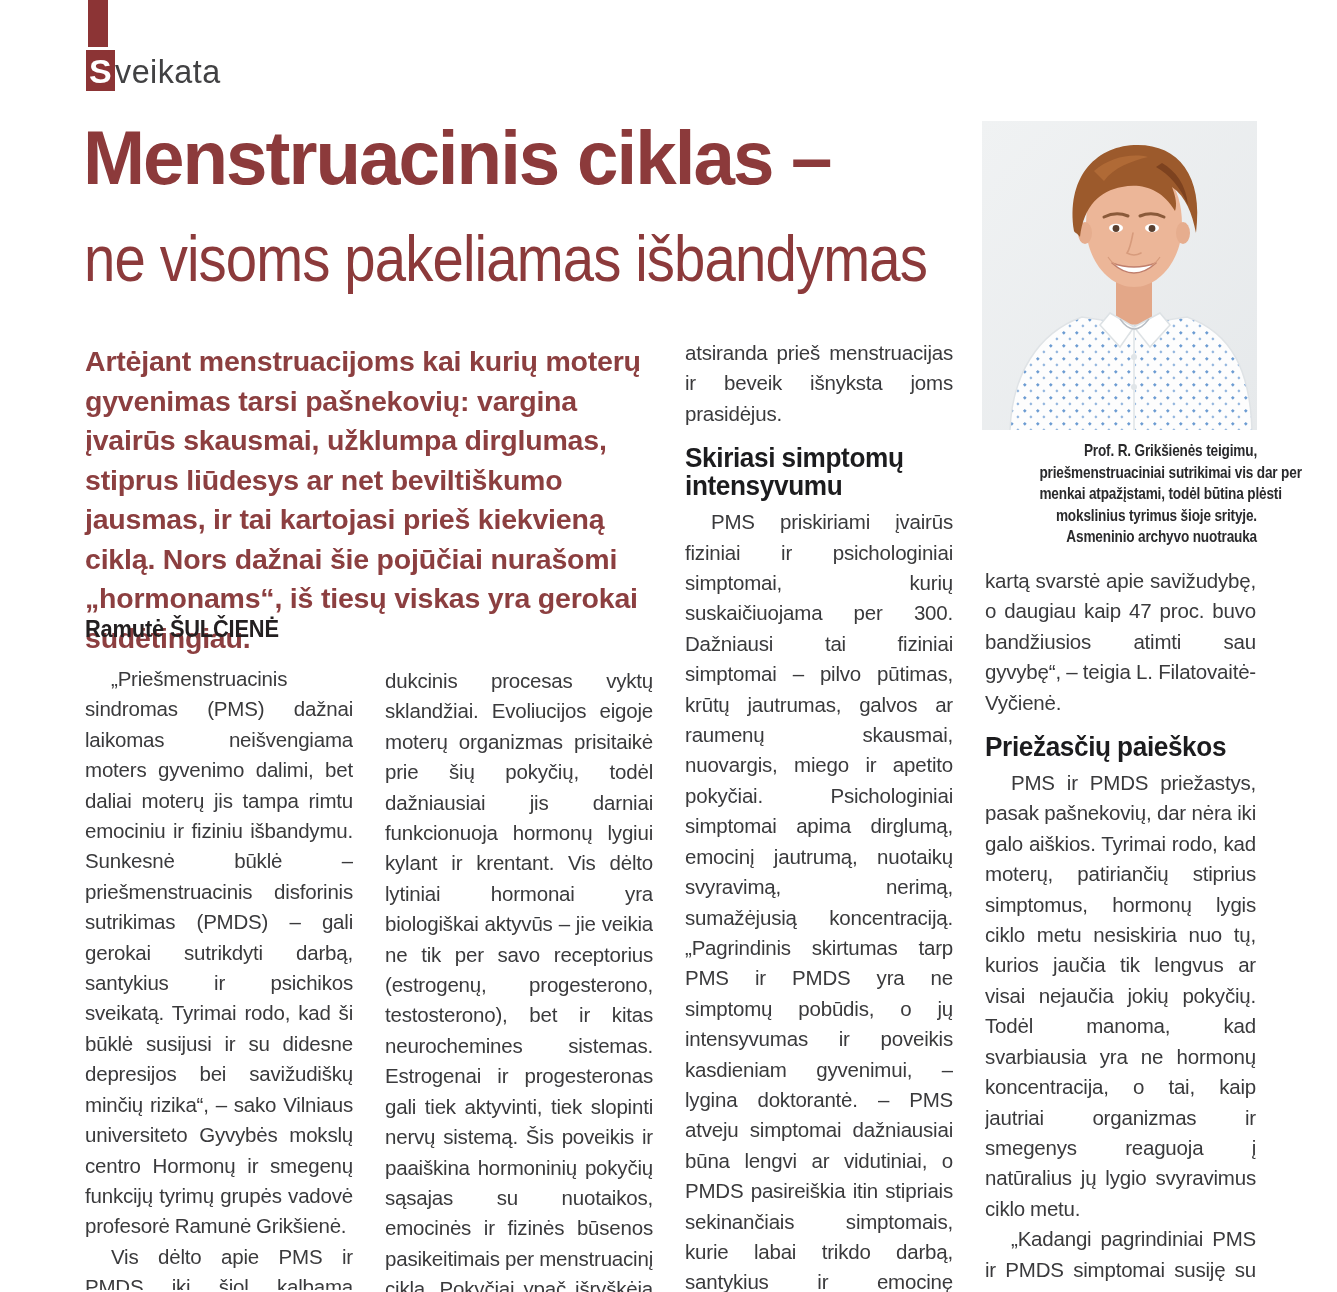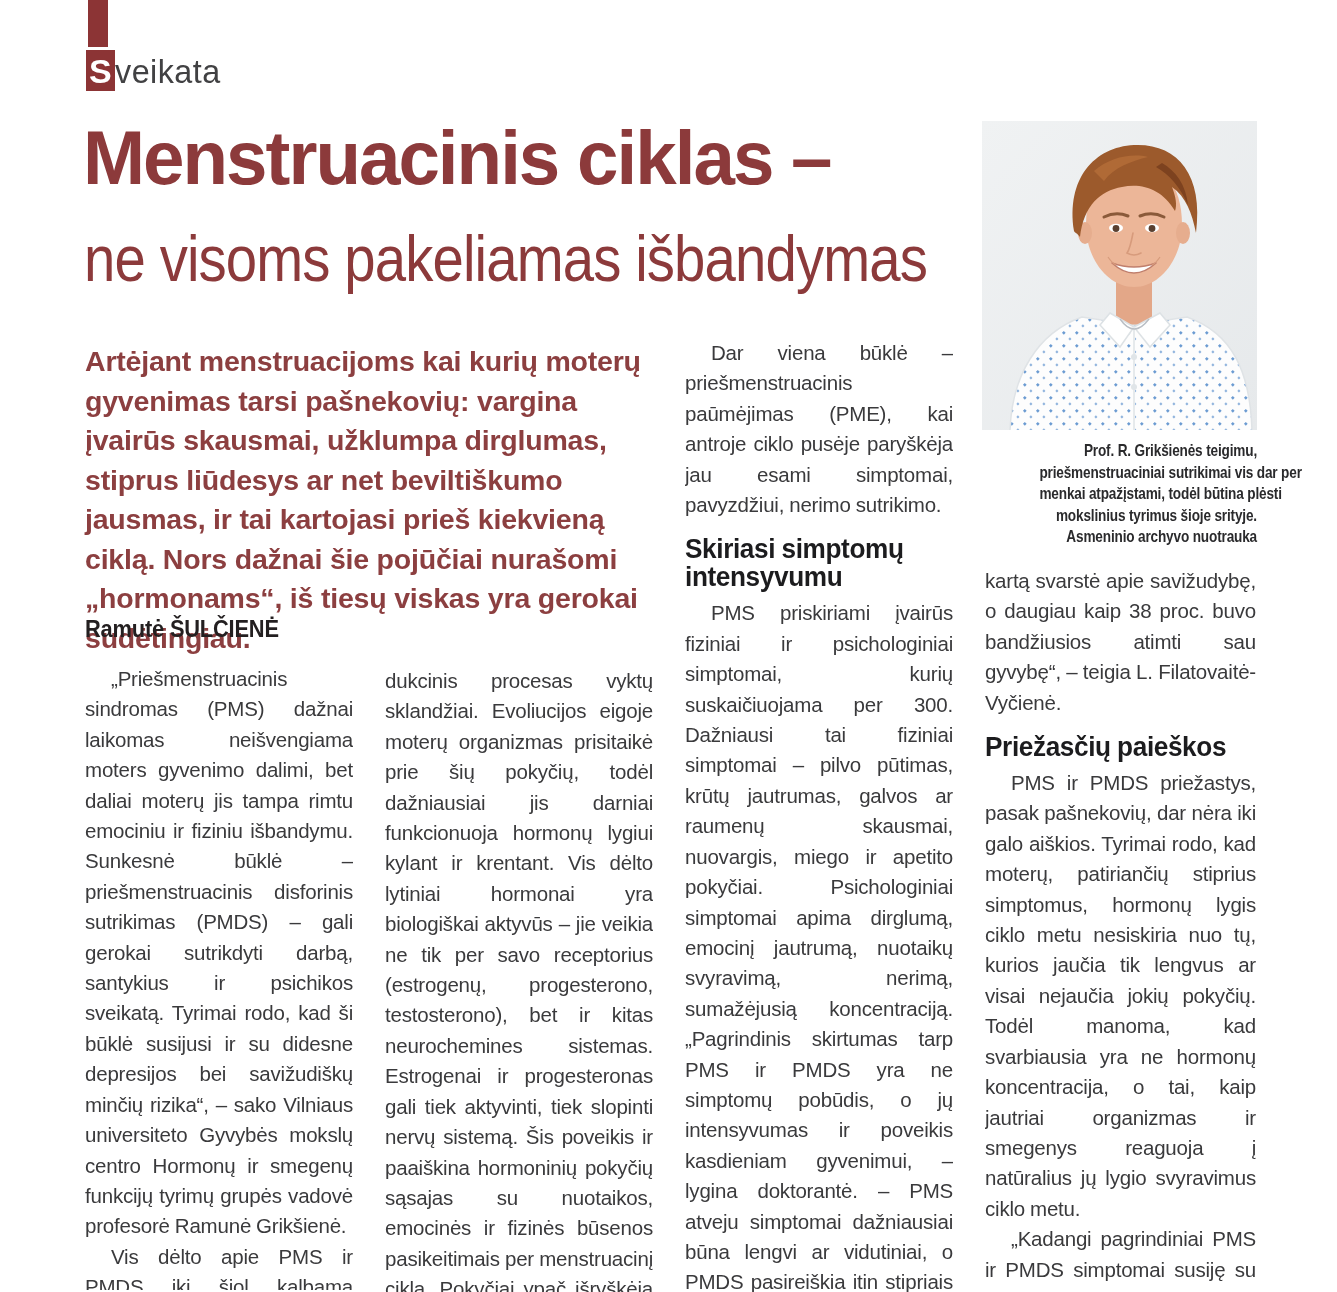--- a/index.html
+++ b/index.html
@@ -153,26 +153,26 @@
     <p class="para indent">„Priešmenstruacinis sindromas (PMS) dažnai laikomas neišvengiama moters gyvenimo dalimi, bet daliai moterų jis tampa rimtu emociniu ir fiziniu išbandymu. Sunkesnė būklė – priešmenstruacinis disforinis sutrikimas (PMDS) – gali gerokai sutrikdyti darbą, santykius ir psichikos sveikatą. Tyrimai rodo, kad ši būklė susijusi ir su didesne depresijos bei savižudiškų minčių rizika“, – sako Vilniaus universiteto Gyvybės mokslų centro Hormonų ir smegenų funkcijų tyrimų grupės vadovė profesorė Ramunė Grikšienė.</p>
     <p class="para indent">Vis dėlto apie PMS ir PMDS iki šiol kalbama fragmentiškai. Lietuvoje šie sutrikimai dar neturi aiškiai apibrėžtos diagnostikos praktikos, todėl didžioji dalis moterų susiduria su sunkumais ieškodamos tinkamos pagalbos. Šia spraga siekia užpildyti profe-</p>
   </div>
 
   <div class="abs col col-2">
     <p class="para">dukcinis procesas vyktų sklandžiai. Evoliucijos eigoje moterų organizmas prisitaikė prie šių pokyčių, todėl dažniausiai jis darniai funkcionuoja hormonų lygiui kylant ir krentant. Vis dėlto lytiniai hormonai yra biologiškai aktyvūs – jie veikia ne tik per savo receptorius (estrogenų, progesterono, testosterono), bet ir kitas neurochemines sistemas. Estrogenai ir progesteronas gali tiek aktyvinti, tiek slopinti nervų sistemą. Šis poveikis ir paaiškina hormoninių pokyčių sąsajas su nuotaikos, emocinės ir fizinės būsenos pasikeitimais per menstruacinį ciklą. Pokyčiai ypač išryškėja antroje ciklo dalyje, kai estrogeno ir progesterono lygis pakyla ir prieš pat menstruacijas gana greit leidžiasi žemyn“, – aiškina prof. R. Grikšienė.</p>
 
   </div>
 
   <div class="abs col col-3">
-    <p class="para indent">Dar viena būklė – priešmenstruacinis paūmėjimas (PME), kai antroje ciklo pusėje paryškėja jau esami simptomai, pavyzdžiui, nerimo sutrikimo.</p>
+    <p class="para">atsiranda prieš menstruacijas ir beveik išnyksta joms prasidėjus.</p>
     <h2>Skiriasi simptomų intensyvumu</h2>
     <p class="para indent">PMS priskiriami įvairūs fiziniai ir psichologiniai simptomai, kurių suskaičiuojama per 300. Dažniausi tai fiziniai simptomai – pilvo pūtimas, krūtų jautrumas, galvos ar raumenų skausmai, nuovargis, miego ir apetito pokyčiai. Psichologiniai simptomai apima dirglumą, emocinį jautrumą, nuotaikų svyravimą, nerimą, sumažėjusią koncentraciją. „Pagrindinis skirtumas tarp PMS ir PMDS yra ne simptomų pobūdis, o jų intensyvumas ir poveikis kasdieniam gyvenimui, – lygina doktorantė. – PMS atveju simptomai dažniausiai būna lengvi ar vidutiniai, o PMDS pasireiškia itin stipriais sekinančiais simptomais, kurie labai trikdo darbą, santykius ir emocinę savijautą.“</p>
 
   </div>
 
   <div class="abs col col-4">
-    <p class="para">kartą svarstė apie savižudybę, o daugiau kaip 38 proc. buvo bandžiusios atimti sau gyvybę“, – teigia L. Filatovaitė-Vyčienė.</p>
+    <p class="para">kartą svarstė apie savižudybę, o daugiau kaip 47 proc. buvo bandžiusios atimti sau gyvybę“, – teigia L. Filatovaitė-Vyčienė.</p>
     <h2>Priežasčių paieškos</h2>
     <p class="para indent">PMS ir PMDS priežastys, pasak pašnekovių, dar nėra iki galo aiškios. Tyrimai rodo, kad moterų, patiriančių stiprius simptomus, hormonų lygis ciklo metu nesiskiria nuo tų, kurios jaučia tik lengvus ar visai nejaučia jokių pokyčių. Todėl manoma, kad svarbiausia yra ne hormonų koncentracija, o tai, kaip jautriai organizmas ir smegenys reaguoja į natūralius jų lygio svyravimus ciklo metu.</p>
     <p class="para indent">„Kadangi pagrindiniai PMS ir PMDS simptomai susiję su nuotaikos reguliavimu, manoma, kad svarbūs pokyčiai gali vykti smegenų srityse, atsakingose už emocijų apdorojimą ir savikontrolę. Tačiau kol kas neaišku, ar tai labiau susiję su struktūriniais smegenų skirtumais, ar su pakitusia komunikacija tarp limbinės</p>
   </div>
 
 </div>
 
 </body></html>

